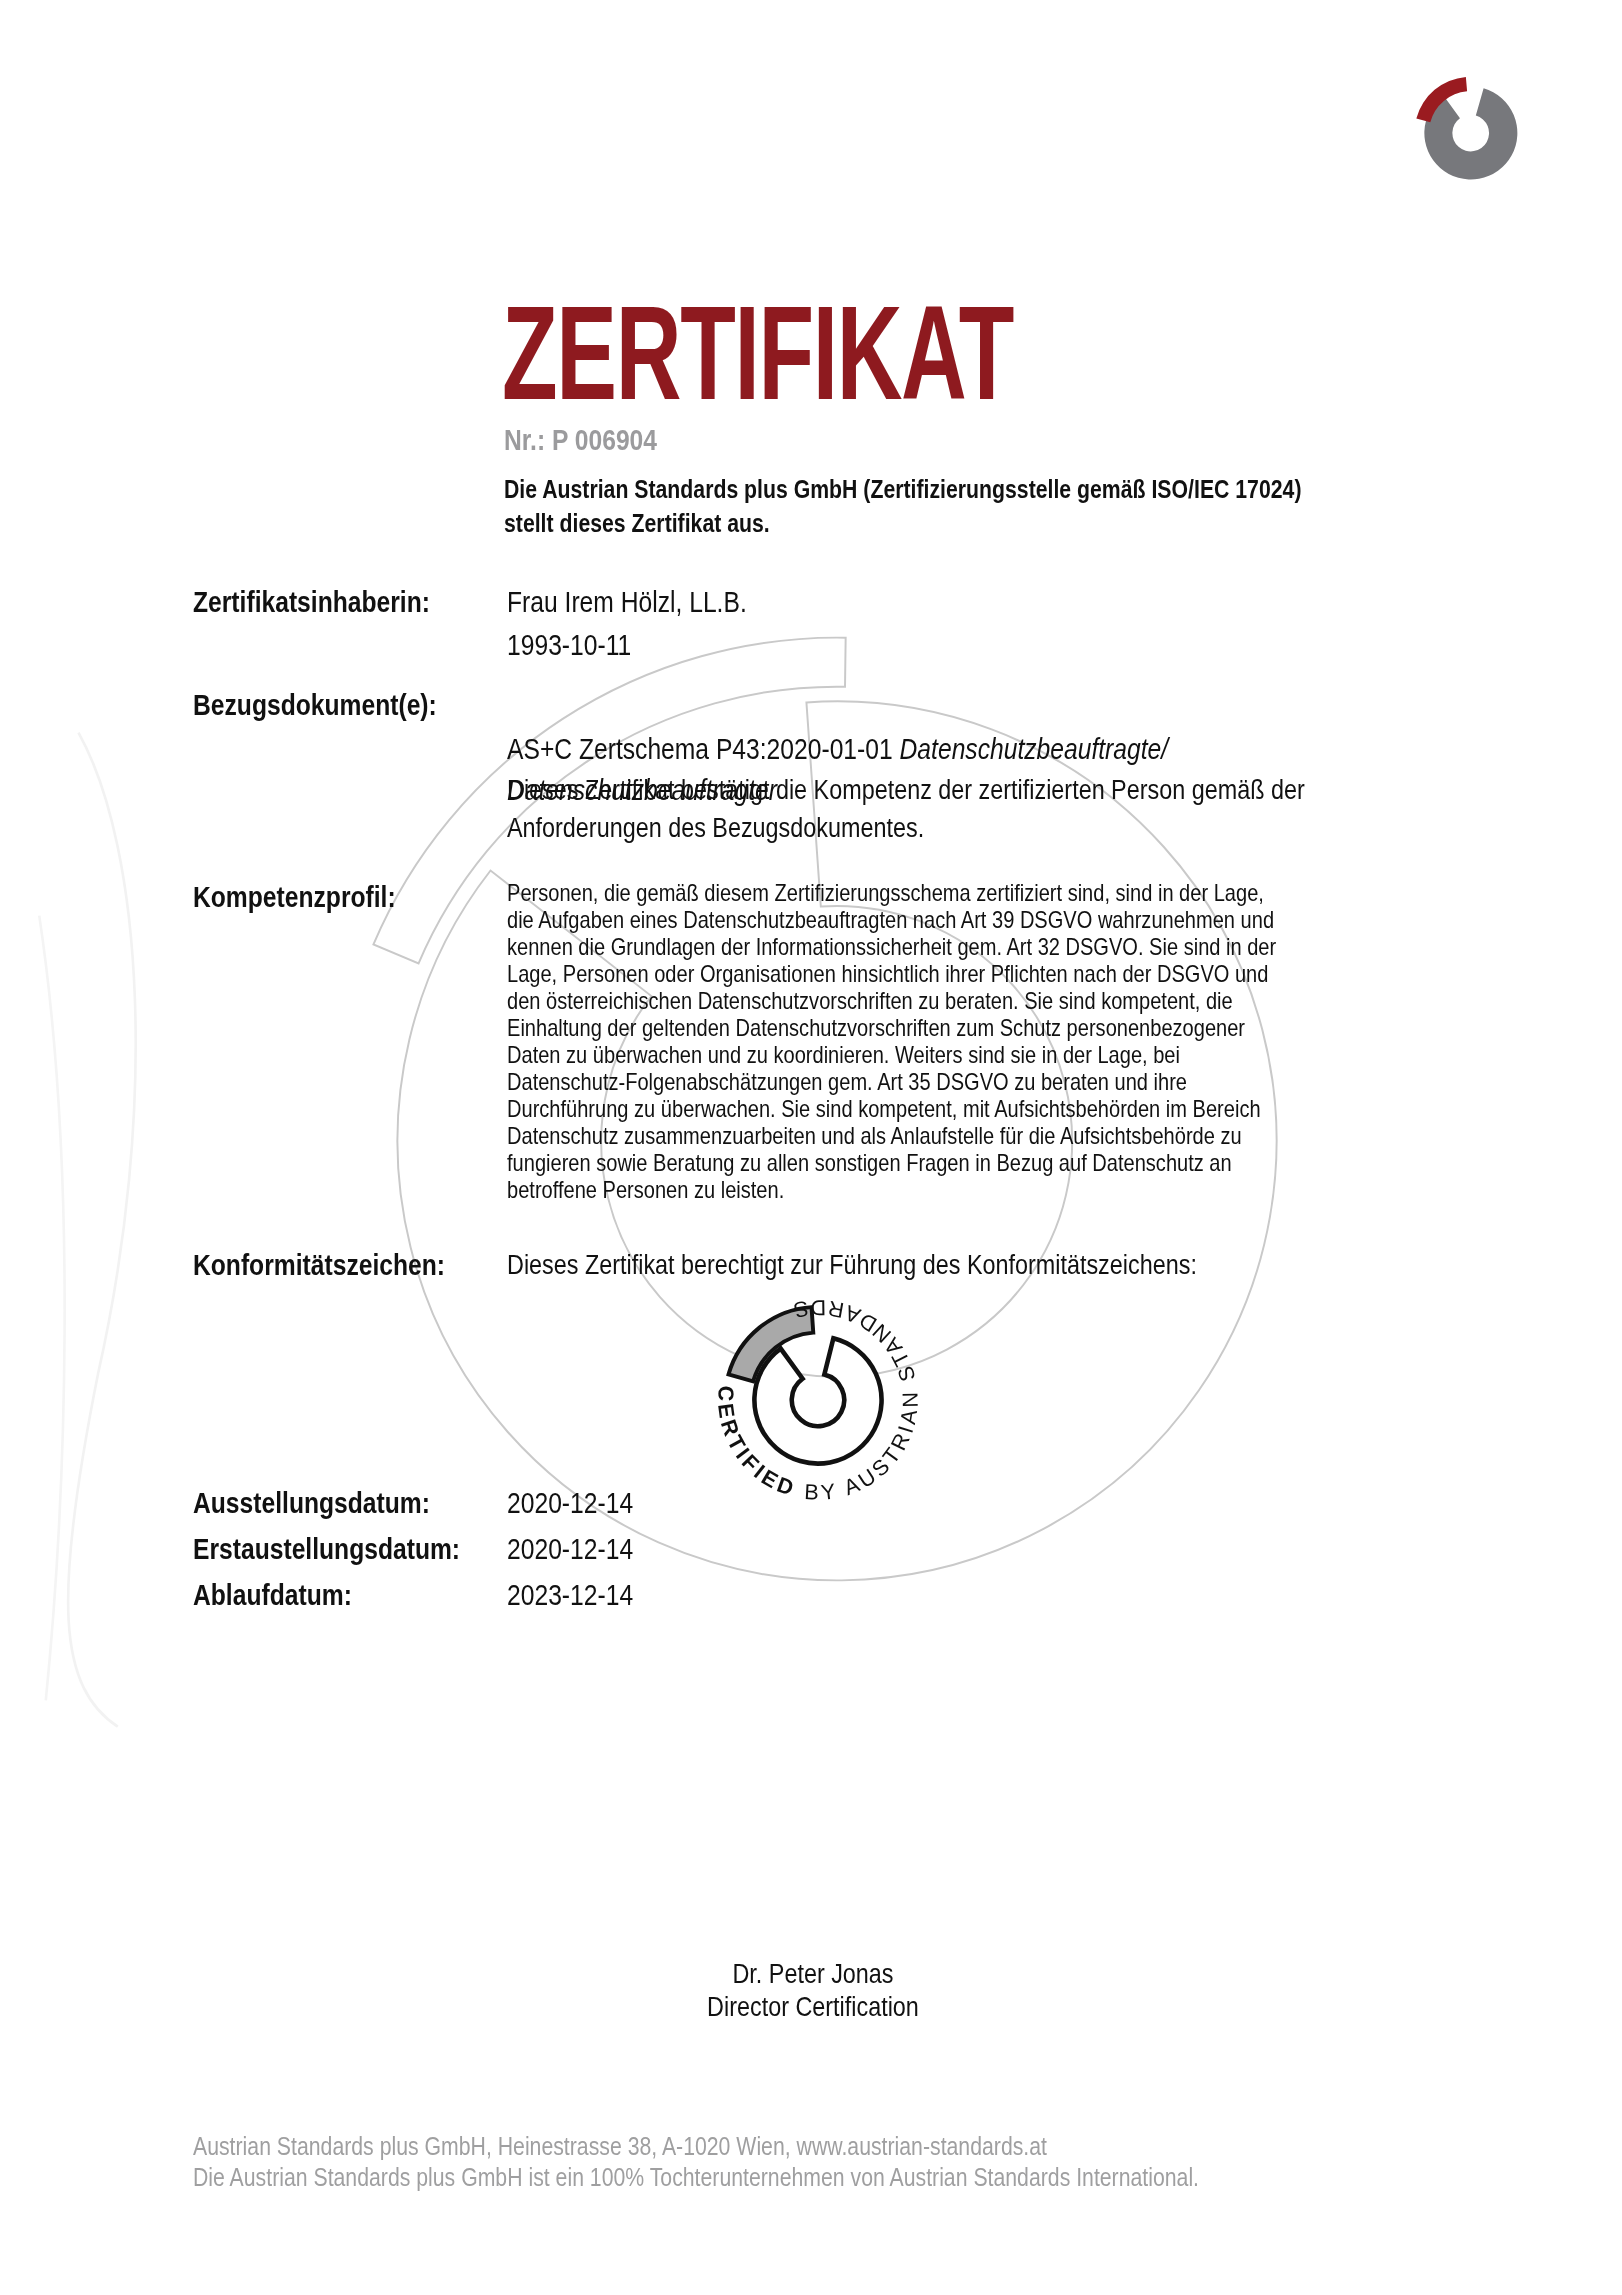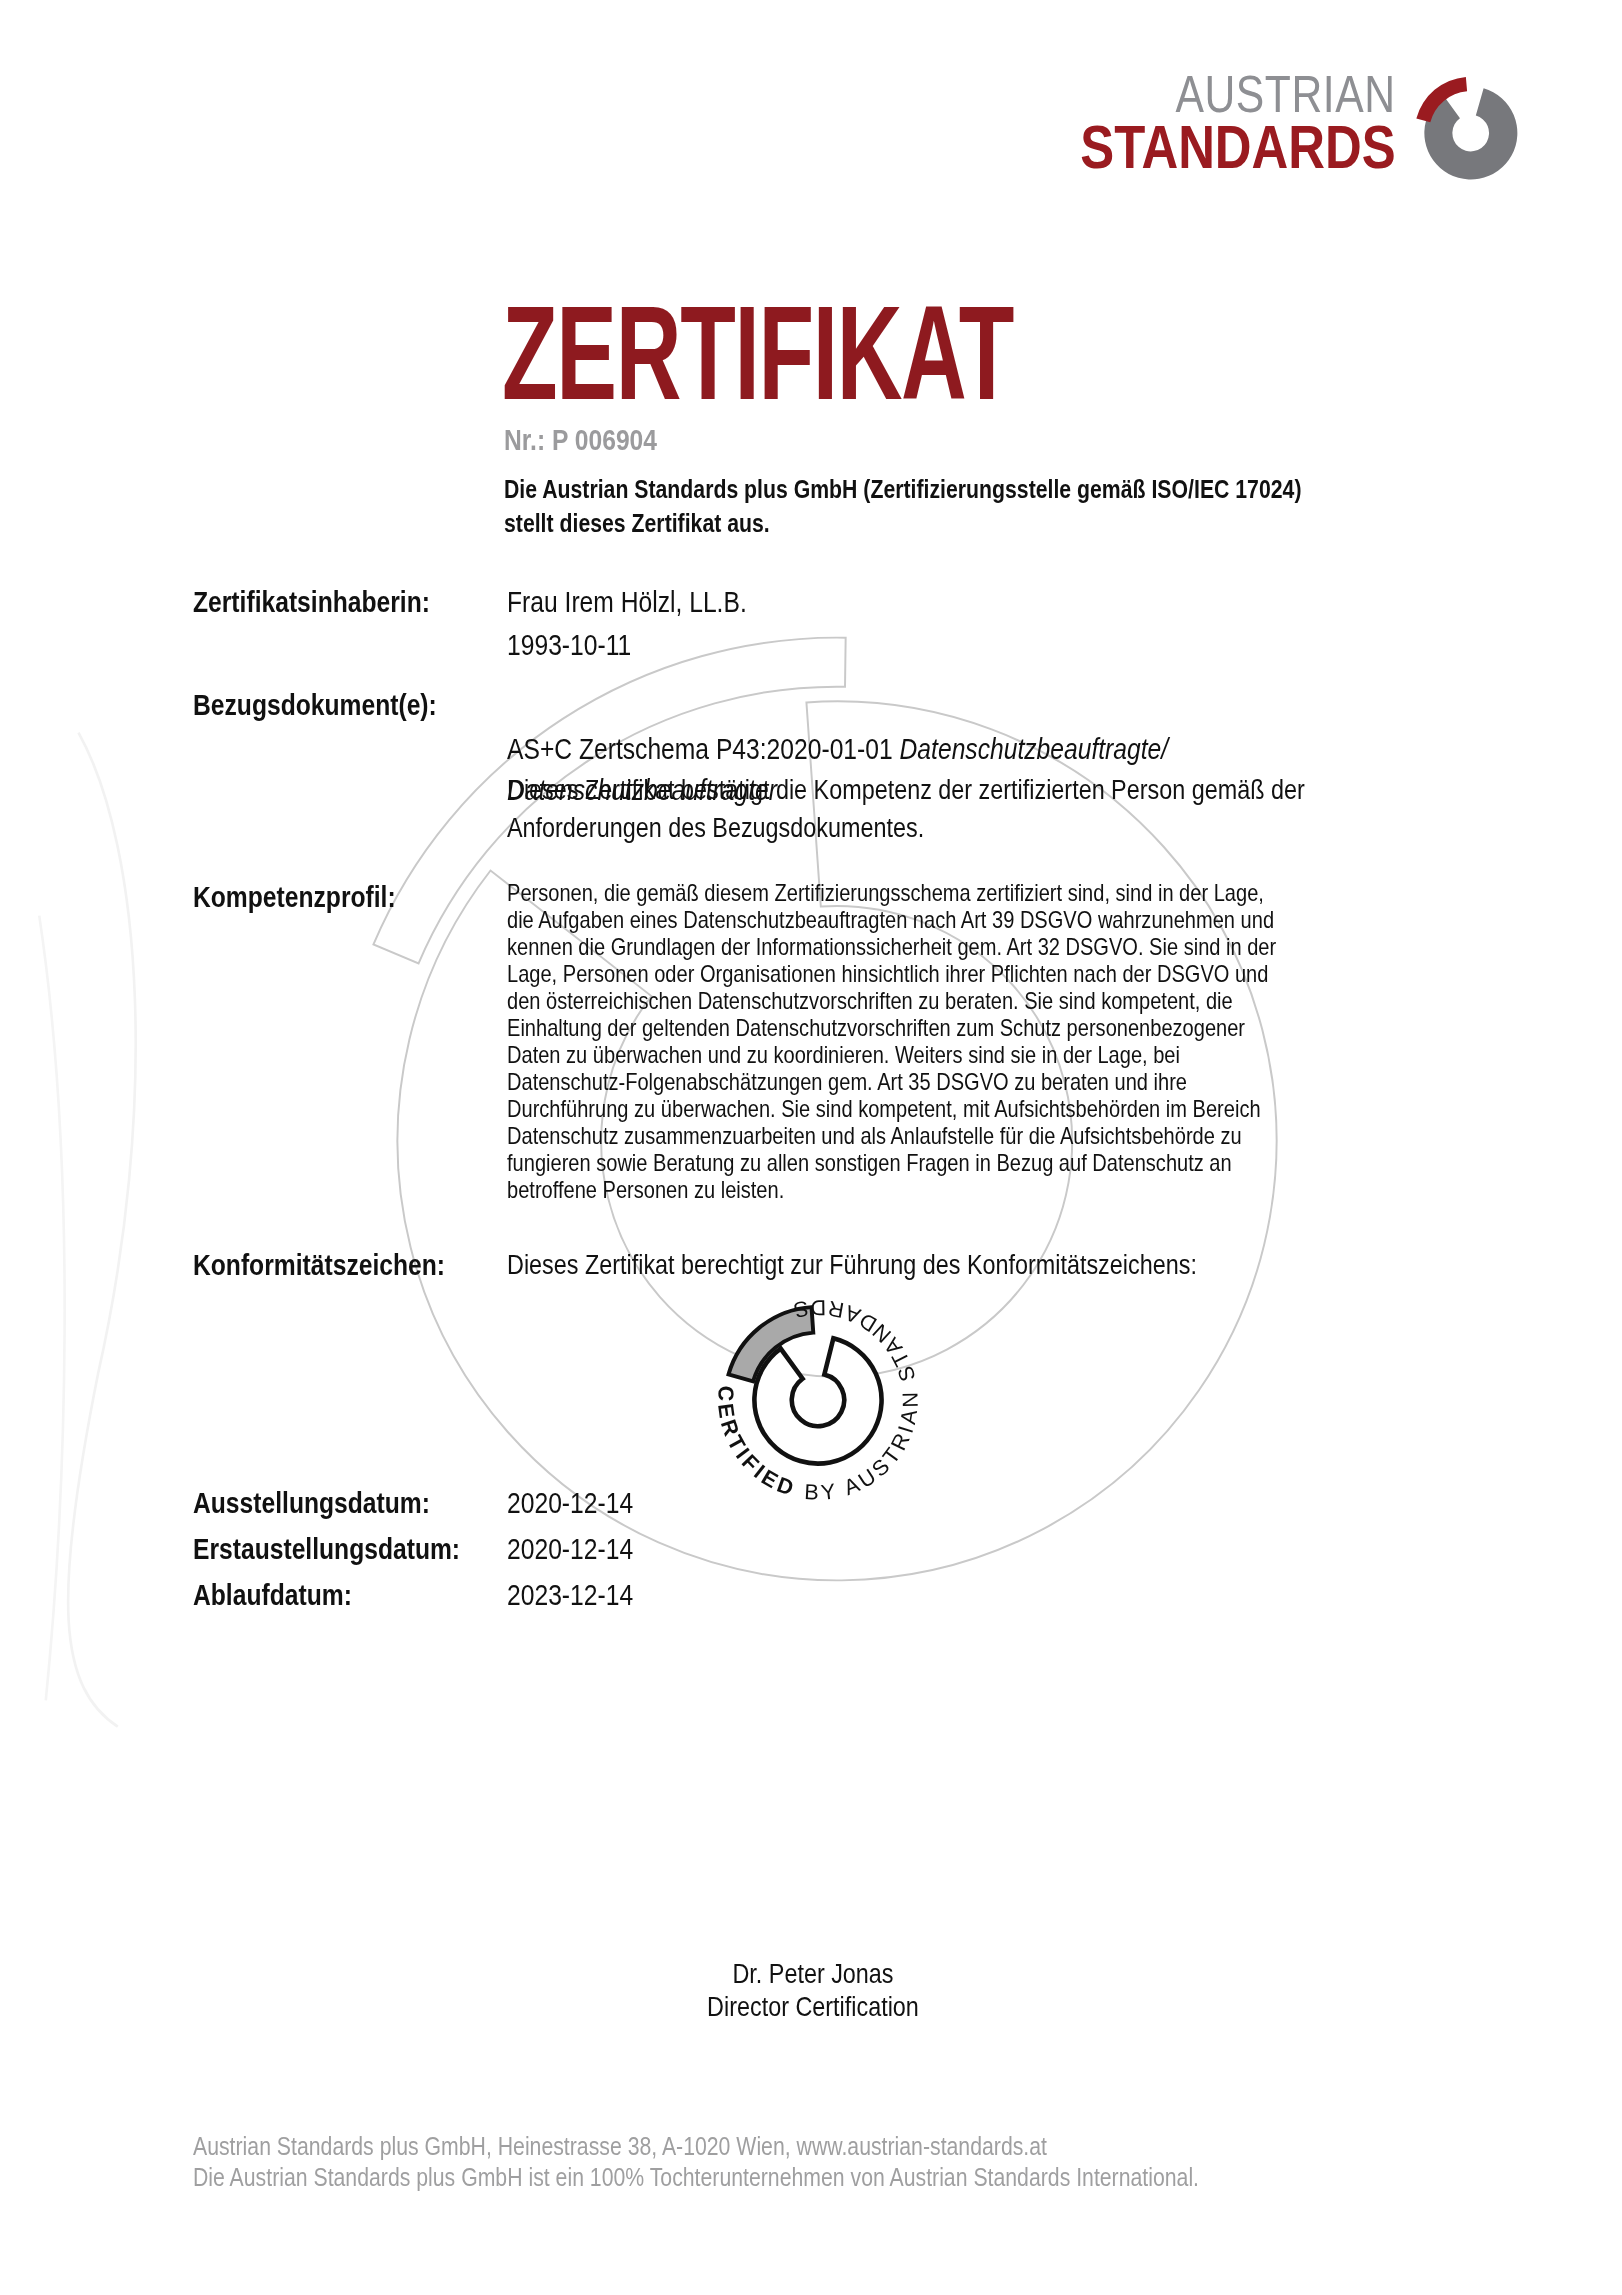--- a/index.html
+++ b/index.html
@@ -56,24 +56,20 @@
   <svg class="abs" style="left:0;top:0;z-index:0;" width="1622" height="2295" viewBox="0 0 2480 3509">
 
     <path d="M 750,1331 A 672,672 0 1 0 1233,1074 L 1255,1386 A 360,360 0 1 1 996,1523 Z" fill="none" stroke="#c9c9c9" stroke-width="3"></path>
 
     <path d="M 1292,1050 A 695,695 0 0 0 640,1473 L 571,1444 A 770,770 0 0 1 1293,975 Z" fill="none" stroke="#c9c9c9" stroke-width="3"></path>
 
     <path d="M 120,1120 C 220,1300 240,1700 150,2100 C 80,2450 90,2580 180,2640" fill="none" stroke="#f2f2f2" stroke-width="4"></path>
     <path d="M 60,1400 C 120,1800 100,2300 70,2600" fill="none" stroke="#f4f4f4" stroke-width="4"></path>
   </svg>
 
-  <div class="abs brand" style="z-index:2;">
-    <div class="cond-r brand-top">AUSTRIAN</div>
-    <div class="cond-r brand-bottom">STANDARDS</div>
-  </div>
   <svg class="abs" style="left:1402px;top:61px;z-index:2;" width="131" height="131" viewBox="0 0 200 200">
     <path d="M 63.3,52.6 A 71,71 0 1 0 124.6,41.7 L 112.7,83.1 A 28,28 0 1 1 88.5,87.3 Z" fill="#77787c"></path>
     <path d="M 99.4,46.2 A 64,64 0 0 0 43.2,93.4 L 21.9,87.7 A 86,86 0 0 1 97.5,24.3 Z" fill="#9a1b20"></path>
   </svg>
 
   <div class="abs doc-title" style="z-index:1;">ZERTIFIKAT</div>
   <div class="abs cert-number cond" style="z-index:1;">Nr.: P 006904</div>
   <div class="abs issuer cond pre" style="z-index:1;">Die Austrian Standards plus GmbH (Zertifizierungsstelle gemäß ISO/IEC 17024)
 stellt dieses Zertifikat aus.</div>
 

